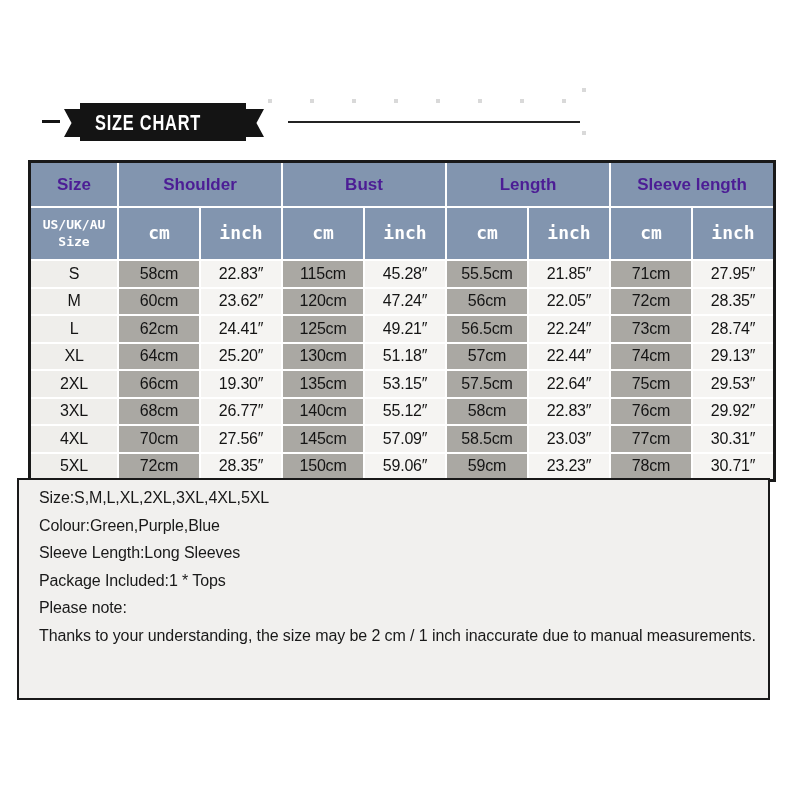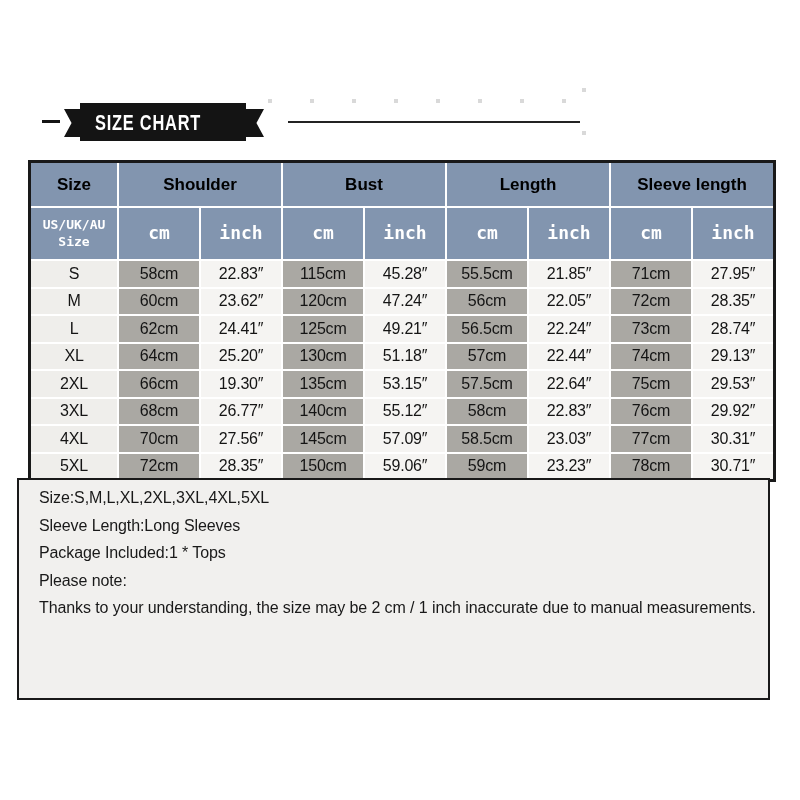--- a/index.html
+++ b/index.html
@@ -27,21 +27,21 @@
   .tick { position:absolute; width:4px; height:4px; background:#d9d9d9; }
 
   
   .size-table {
     position:absolute; left:28px; top:160px; width:742px;
     border:3px solid #191919; background:#ffffff; box-sizing:content-box;
     display:grid; grid-template-columns:86px repeat(8, 1fr);
     grid-template-rows:43px 51px repeat(8, 25.5px); gap:2px;
   }
   .cell { display:flex; align-items:center; justify-content:center; text-align:center; }
-  .h1 { background:#8295af; color:#000000; font-weight:700; font-size:17px; }
+  .h1 { background:#8295af; color:#4c1d95; font-weight:700; font-size:17px; }
   .span2 { grid-column:span 2;text-align:center; }
   .h2 {
     background:#8295af; color:#ffffff; font-weight:700; font-size:18px; line-height:1.25;
     font-family:"DejaVu Sans Mono", monospace;
   }
   .h2.size-sub { font-size:13px; padding:0 12px; }
   .d { font-size:16px; color:#141414; letter-spacing:-0.2px; }
   .s   { background:#efeeeb; }
   .cmc { background:#aaa8a3; }
   .inc { background:#f5f4f2; }
@@ -177,19 +177,20 @@
     <div class="cell d inc">59.06″</div>
     <div class="cell d cmc">59cm</div>
     <div class="cell d inc">23.23″</div>
     <div class="cell d cmc">78cm</div>
     <div class="cell d inc">30.71″</div>
 
   </div>
 
   <div class="notes">
     <div class="note-line">Size:S,M,L,XL,2XL,3XL,4XL,5XL</div>
+    <div class="note-line">Colour:Green,Purple,Blue</div>
     <div class="note-line">Sleeve Length:Long Sleeves</div>
     <div class="note-line">Package Included:1 * Tops</div>
     <div class="note-line">Please note:</div>
     <div class="note-line">Thanks to your understanding, the size may be 2 cm / 1 inch inaccurate due to manual measurements.</div>
   </div>
 
 </div>
 
 </body></html>

